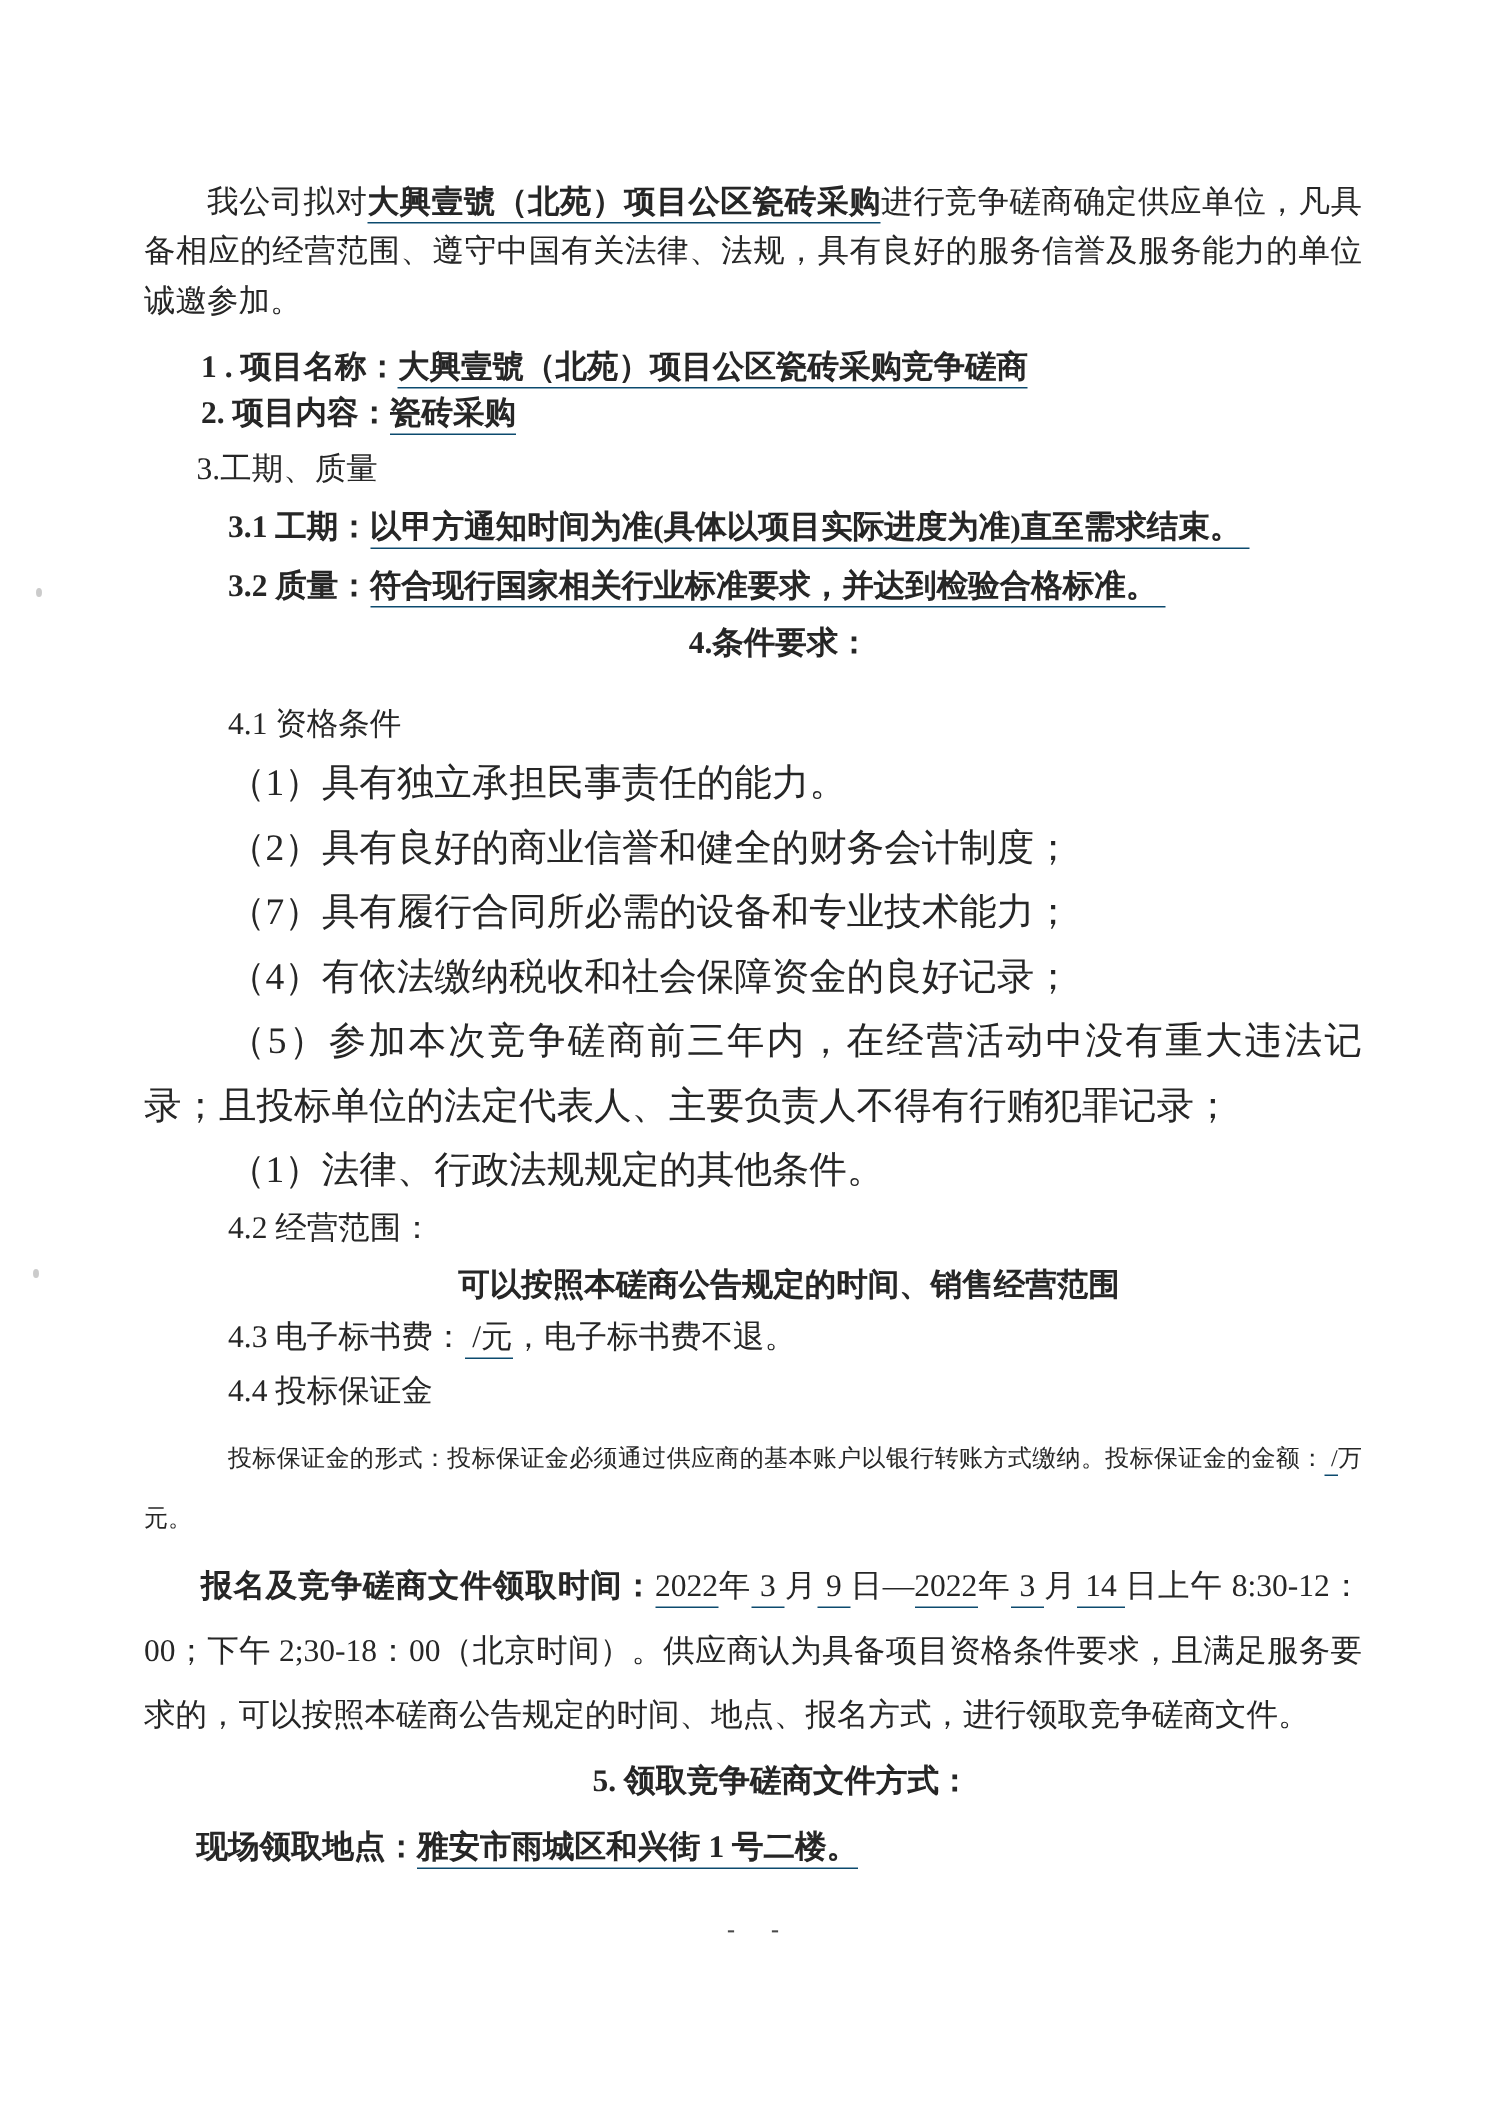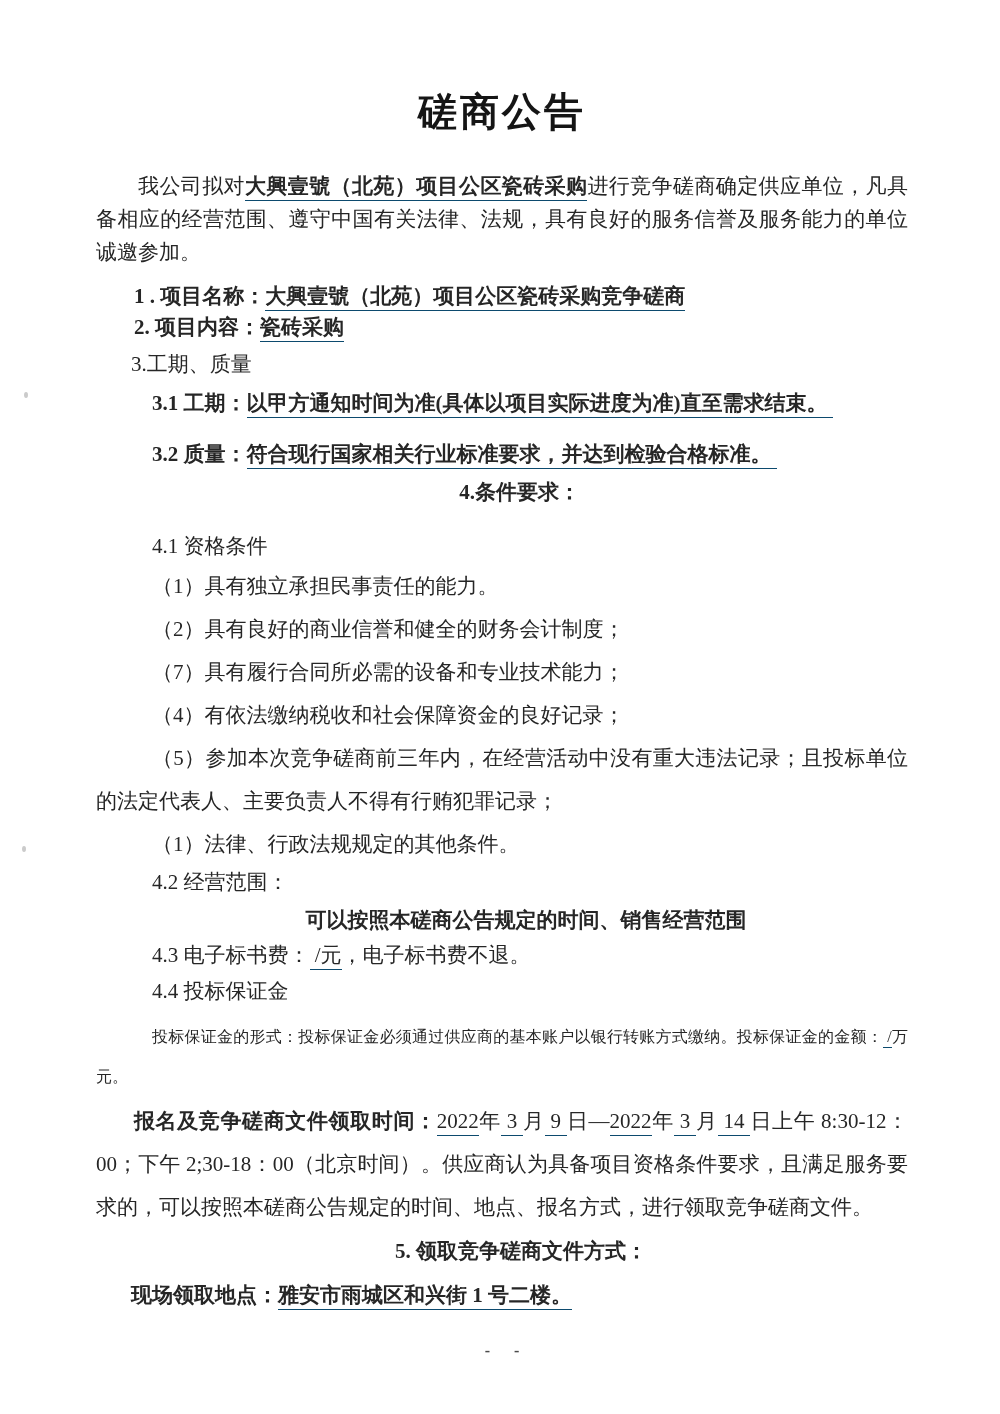--- a/index.html
+++ b/index.html
@@ -20,24 +20,24 @@
   .title{
     font-size:39px;font-weight:bold;text-align:center;
     letter-spacing:3px;color:#151515;line-height:52px;
   }
   .intro{margin-top:32px;font-size:21px;line-height:33px;text-indent:42px;text-align:justify;}
   .line{font-size:21px;line-height:31px;}
   .it1{margin-top:12px;padding-left:38px;}
   .it2{padding-left:38px;}
   .h3{margin-top:6px;padding-left:35px;}
   .s31{margin-top:8px;padding-left:56px;}
-  .s32{margin-top:20px;padding-left:56px;}
+  .s32{margin-top:8px;padding-left:56px;}
   .h4{margin-top:7px;padding-left:35px;}
   .s41{margin-top:23px;padding-left:56px;}
-  .cond{font-size:21px;line-height:43px;text-indent:56px;text-align:justify;}
+  .cond{font-size:25px;line-height:43px;text-indent:56px;text-align:justify;}
   .cond-first{margin-top:3px;}
   .s42{margin-top:1px;padding-left:56px;}
   .v42{margin-top:7px;padding-left:48px;}
   .s43{margin-top:4px;padding-left:56px;}
   .s44{margin-top:5px;padding-left:56px;}
   .deposit{margin-top:10px;font-size:16px;line-height:40px;text-indent:56px;text-align:justify;}
   .ptime{margin-top:3px;font-size:21px;line-height:43px;text-indent:38px;text-align:justify;}
   .it5{margin-top:7px;padding-left:38px;}
   .pplace{margin-top:13px;padding-left:35px;}
   .footer{
@@ -46,21 +46,20 @@
   }
   .speck{position:absolute;background:#b9b9b9;border-radius:50%;opacity:.75;}
   .speck-1{left:24px;top:392px;width:4px;height:6px;}
   .speck-2{left:22px;top:846px;width:4px;height:6px;}
 </style>
 </head>
 <body>
 
 <div class="page">
 
-  <div class="title">磋商公告</div>
 
   <p class="intro"><span>我公司拟对</span><span class="b u">大興壹號（北苑）项目公区瓷砖采购</span><span>进行竞争磋商确定供应单位，凡具备相应的经营范围、遵守中国有关法律、法规，具有良好的服务信誉及服务能力的单位诚邀参加。</span></p>
 
   <p class="line it1"><span class="b">1 . 项目名称：</span><span class="b u">大興壹號（北苑）项目公区瓷砖采购竞争磋商</span></p>
 
   <p class="line it2"><span class="b">2.  项目内容：</span><span class="b u">瓷砖采购</span></p>
 
   <p class="line h3">3.工期、质量</p>
 
   <p class="line s31"><span class="b">3.1 工期：</span><span class="b u">以甲方通知时间为准(具体以项目实际进度为准)直至需求结束。 </span></p>

